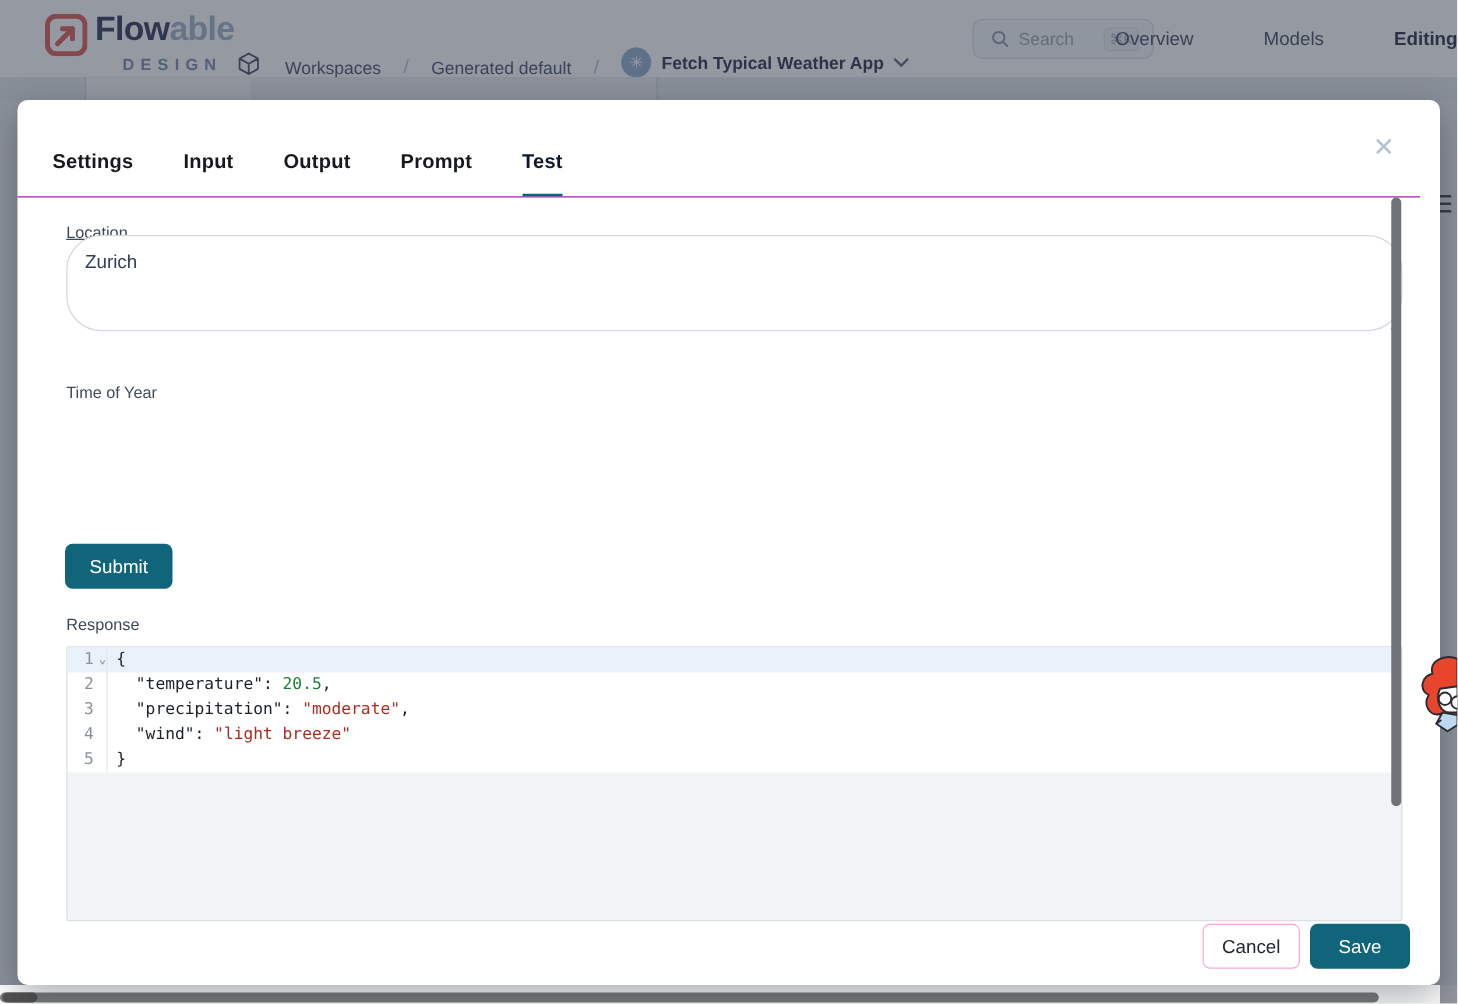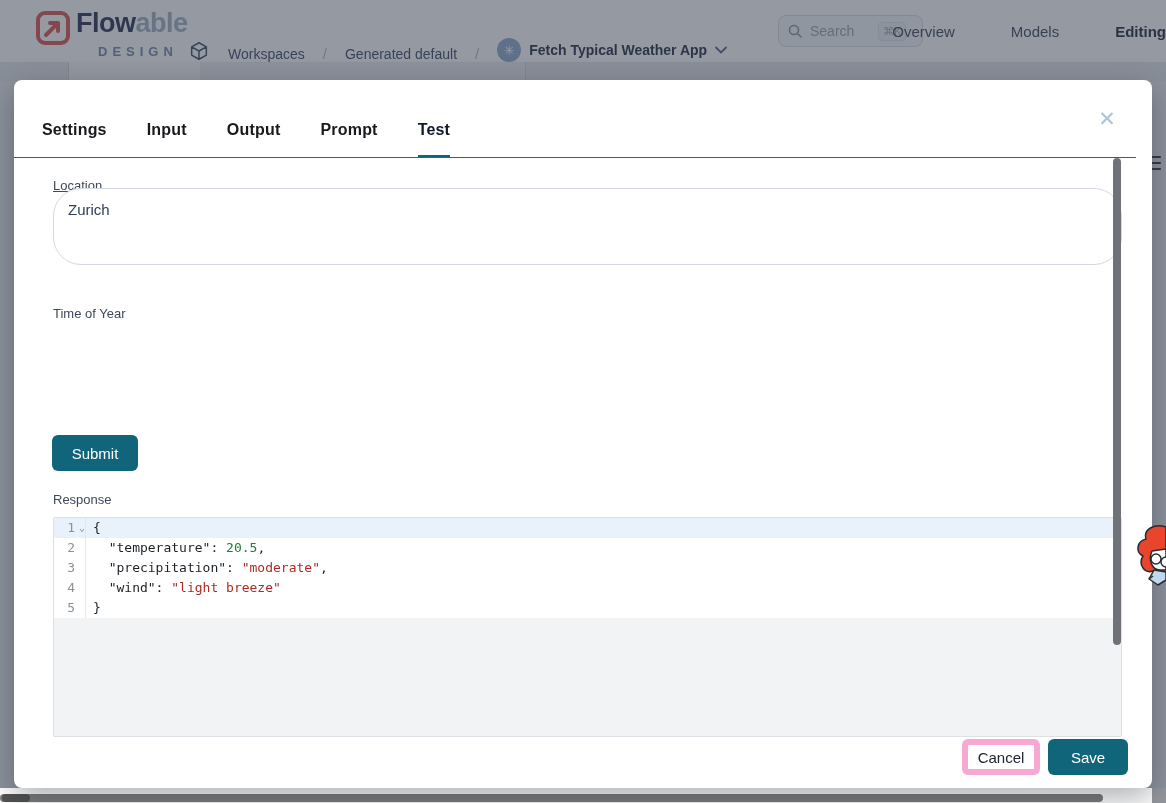--- a/index.html
+++ b/index.html
@@ -11,21 +11,21 @@
   .logo-wrap{position:absolute;left:36px;top:8px;display:flex;align-items:flex-start;}
   .logo-mark{width:34px;height:34px;margin-top:3px;}
   .brand{font-size:27px;font-weight:bold;letter-spacing:-0.5px;margin-left:6px;line-height:30px;}
   .brand .b1{color:#27304f;}
   .brand .b2{color:#9fb0c4;}
   .brand-sub{position:absolute;left:62px;top:36px;font-size:13px;letter-spacing:5px;color:#7587a0;font-weight:bold;}
   .crumbs{position:absolute;left:188px;top:0;height:62px;display:flex;align-items:flex-end;gap:18px;font-size:14px;color:#3d4a63;}
   .crumb-sep{color:#b7bcc4;font-size:15px;}
   .appname{display:flex;align-items:center;gap:8px;font-weight:bold;color:#222b3f;}
   .app-badge{width:24px;height:24px;border-radius:50%;background:#8fa9c9;color:#fff;display:flex;align-items:center;justify-content:center;font-size:13px;}
-  .searchbox{position:absolute;left:778px;top:15px;width:128px;height:30px;border:1px solid #d9dce1;border-radius:8px;background:#f7f8f9;display:flex;align-items:center;padding:0 6px 0 9px;gap:6px;}
+  .searchbox{position:absolute;left:778px;top:15px;width:128px;height:30px;border:1px solid #d9dce1;border-radius:8px;background:#f7f8f9;display:flex;align-items:center;padding:0 6px 0 9px;gap:6px;justify-content:center;}
   .searchbox input{border:none;background:transparent;outline:none;width:60px;font-size:14px;color:#525a66;font-family:inherit;}
   .searchbox input::placeholder{color:#9aa1ac;}
   .kbd{border:1px solid #e0e3e7;background:#f1f2f4;border-radius:4px;font-size:11px;color:#a3a9b3;padding:2px 4px;}
   .nav{position:absolute;right:0;top:0;height:62px;display:flex;align-items:center;gap:56px;font-size:15px;color:#3c4657;padding-right:0;}
   .nav .nav-item{white-space:nowrap;}
   .nav .active{font-weight:bold;color:#1f2738;}
   .understrip{position:absolute;left:0;top:62px;width:1166px;height:19px;background:#e8e9eb;}
   .understrip .blk1{position:absolute;left:68px;top:0;width:131px;height:19px;background:#fafafa;border-left:1px solid #d5d7da;border-right:1px solid #d5d7da;}
   .understrip .blk2{position:absolute;left:200px;top:0;width:325px;height:19px;background:#eeeff1;border-right:1px solid #d5d7da;}
   .page-bg{position:absolute;left:0;top:81px;width:1166px;height:707px;background:#eef0f2;}
@@ -42,21 +42,21 @@
   
   .modal{position:absolute;left:14px;top:80px;width:1138px;height:708px;background:#fff;border-radius:8px;box-shadow:0 10px 30px rgba(20,25,35,0.35);}
   .close-btn{position:absolute;right:34px;top:28px;width:22px;height:22px;color:#aec4d6;font-size:21px;line-height:22px;text-align:center;cursor:pointer;}
   .tabrow{position:absolute;left:0;right:16px;top:41px;height:36px;padding-left:28px;border-bottom:1px solid #a21caf;display:flex;gap:40px;}
   .tab{font-size:16px;font-weight:600;color:#17191c;padding:0 0 11px 0;border-bottom:2px solid transparent;letter-spacing:0.2px;}
   .tab.active{color:#0f172a;border-bottom-color:#11657a;}
   .field-label{position:absolute;left:39px;font-size:13px;color:#3e4957;}
   .ta{position:absolute;left:39px;width:1069px;height:77px;border:1px solid #d4d8e0;border-radius:6px;font-family:"Liberation Sans","DejaVu Sans",sans-serif;font-size:15px;color:#2e3d5c;padding:12px 14px;box-sizing:border-box;outline:none;resize:both;background:#fff;}
   .btn{display:flex;align-items:center;justify-content:center;border-radius:6px;font-size:15px;font-family:inherit;cursor:pointer;box-sizing:border-box;}
   .btn-teal{background:#11657a;color:#fff;border:none;}
-  .btn-ghost{background:#fff;color:#20262e;border:6px solid #f9a8d4;}
+  .btn-ghost{background:#fff;color:#20262e;border:1px solid #f9a8d4;}
   .submit-btn{position:absolute;left:38px;top:355px;width:86px;height:36px;}
   .cancel-btn{position:absolute;left:948px;top:659px;width:78px;height:36px;}
   .save-btn{position:absolute;left:1034px;top:659px;width:80px;height:36px;}
   .vscroll{position:absolute;left:1099px;top:78px;width:8px;height:487px;background:#6f7379;border-radius:4px;}
 
   
   .editor{position:absolute;left:39px;top:437px;width:1069px;height:220px;background:#f1f3f5;border:1px solid #dbe0e5;border-radius:2px;box-sizing:border-box;overflow:hidden;}
   .editor-content{background:#fff;}
   .code-row{display:flex;height:20px;line-height:20px;font-family:"DejaVu Sans Mono","Liberation Mono",monospace;font-size:13px;}
   .code-row.active{background:#e9f2fb;}

